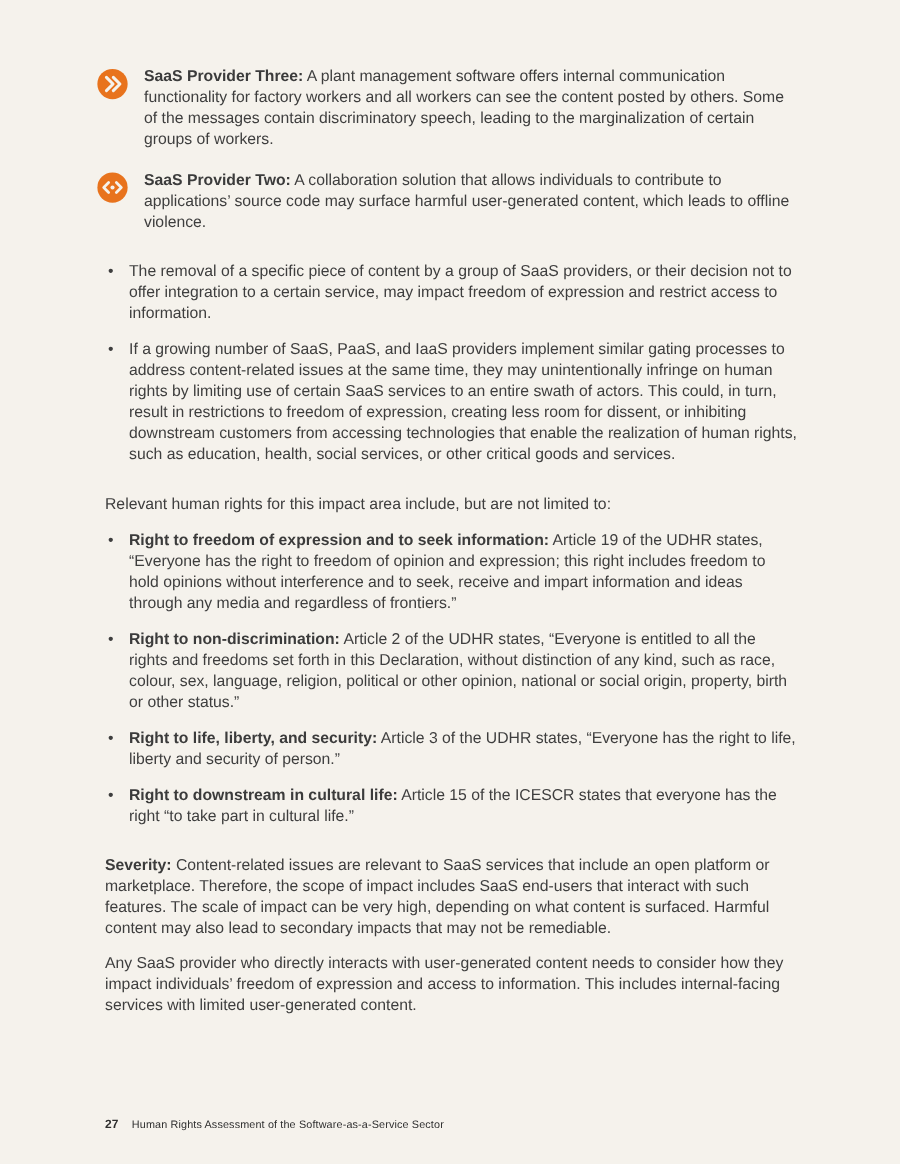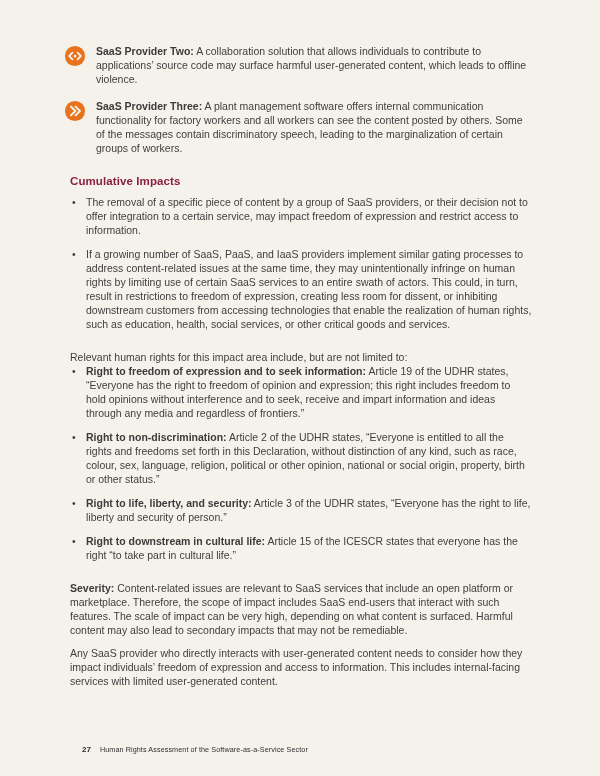--- a/index.html
+++ b/index.html
@@ -39,42 +39,42 @@
   
   .section { margin-top: 19px; }
   h2 {
     font-size: 11.5px;
     line-height: 14px;
     font-weight: bold;
     color: #8b1e42;
     margin-bottom: 7px;
     letter-spacing: 0.1px;
   }
-  .intro { margin-bottom: 0; }
+  .intro { margin-bottom: 10px; }
 
   
   ul { list-style: none; }
   li {
     position: relative;
     padding-left: 16px;
     margin-bottom: 10px;
   }
   li::before {
     content: "\2022";
     position: absolute;
     left: 2px;
     top: 0;
     color: #3e3e3e;
   }
   .para { margin-bottom: 9px; }
 
   
   .footer {
     position: absolute;
-    left: 82px;
+    left: 70px;
     top: 743px;
     display: flex;
     align-items: baseline;
     color: #2e2e2e;
   }
   .page-num {
     font-weight: bold;
     font-size: 8px;
     margin-right: 9px;
   }
@@ -83,41 +83,40 @@
 </head>
 <body>
 
 <div class="page">
   <div class="content">
 
     <div class="provider-row">
       <span class="badge">
         <svg viewBox="0 0 24 24">
           <circle cx="12" cy="12" r="11" fill="#e8731d"></circle>
+          <polyline points="7.6,7.2 12.4,12 7.6,16.8" fill="none" stroke="#f5f2ec" stroke-width="2.2" stroke-linecap="round" stroke-linejoin="round"></polyline>
+          <polyline points="12.6,7.2 17.4,12 12.6,16.8" fill="none" stroke="#f5f2ec" stroke-width="2.2" stroke-linecap="round" stroke-linejoin="round"></polyline>
+        </svg>
+      </span>
+      <p class="provider-text"><span class="lead">SaaS Provider Three:</span> <span>A plant management software offers internal communication functionality for factory workers and all workers can see the content posted by others. Some of the messages contain discriminatory speech, leading to the marginalization of certain groups of workers.</span></p>
+    </div>
+
+    <div class="provider-row">
+      <span class="badge">
+        <svg viewBox="0 0 24 24">
+          <circle cx="12" cy="12" r="11" fill="#e8731d"></circle>
           <polyline points="9.2,8.4 5.6,12 9.2,15.6" fill="none" stroke="#f5f2ec" stroke-width="2" stroke-linecap="round" stroke-linejoin="round"></polyline>
           <polyline points="14.8,8.4 18.4,12 14.8,15.6" fill="none" stroke="#f5f2ec" stroke-width="2" stroke-linecap="round" stroke-linejoin="round"></polyline>
           <circle cx="12" cy="12" r="1.5" fill="#f5f2ec"></circle>
         </svg>
       </span>
       <p class="provider-text"><span class="lead">SaaS Provider Two:</span> <span>A collaboration solution that allows individuals to contribute to applications’ source code may surface harmful user-generated content, which leads to offline violence.</span></p>
     </div>
 
-    <div class="provider-row">
-      <span class="badge">
-        <svg viewBox="0 0 24 24">
-          <circle cx="12" cy="12" r="11" fill="#e8731d"></circle>
-          <polyline points="7.6,7.2 12.4,12 7.6,16.8" fill="none" stroke="#f5f2ec" stroke-width="2.2" stroke-linecap="round" stroke-linejoin="round"></polyline>
-          <polyline points="12.6,7.2 17.4,12 12.6,16.8" fill="none" stroke="#f5f2ec" stroke-width="2.2" stroke-linecap="round" stroke-linejoin="round"></polyline>
-        </svg>
-      </span>
-      <p class="provider-text"><span class="lead">SaaS Provider Three:</span> <span>A plant management software offers internal communication functionality for factory workers and all workers can see the content posted by others. Some of the messages contain discriminatory speech, leading to the marginalization of certain groups of workers.</span></p>
-    </div>
-
     <div class="section">
-      <h2>Cumulative Impacts</h2>
       <ul>
         <li>The removal of a specific piece of content by a group of SaaS providers, or their decision not to offer integration to a certain service, may impact freedom of expression and restrict access to information.</li>
         <li>If a growing number of SaaS, PaaS, and IaaS providers implement similar gating processes to address content-related issues at the same time, they may unintentionally infringe on human rights by limiting use of certain SaaS services to an entire swath of actors. This could, in turn, result in restrictions to freedom of expression, creating less room for dissent, or inhibiting downstream customers from accessing technologies that enable the realization of human rights, such as education, health, social services, or other critical goods and services.</li>
       </ul>
     </div>
 
     <div class="section">
       <p class="intro">Relevant human rights for this impact area include, but are not limited to:</p>
       <ul>
         <li><span class="lead">Right to freedom of expression and to seek information:</span> <span>Article 19 of the UDHR states, “Everyone has the right to freedom of opinion and expression; this right includes freedom to hold opinions without interference and to seek, receive and impart information and ideas through any media and regardless of frontiers.”</span></li>

